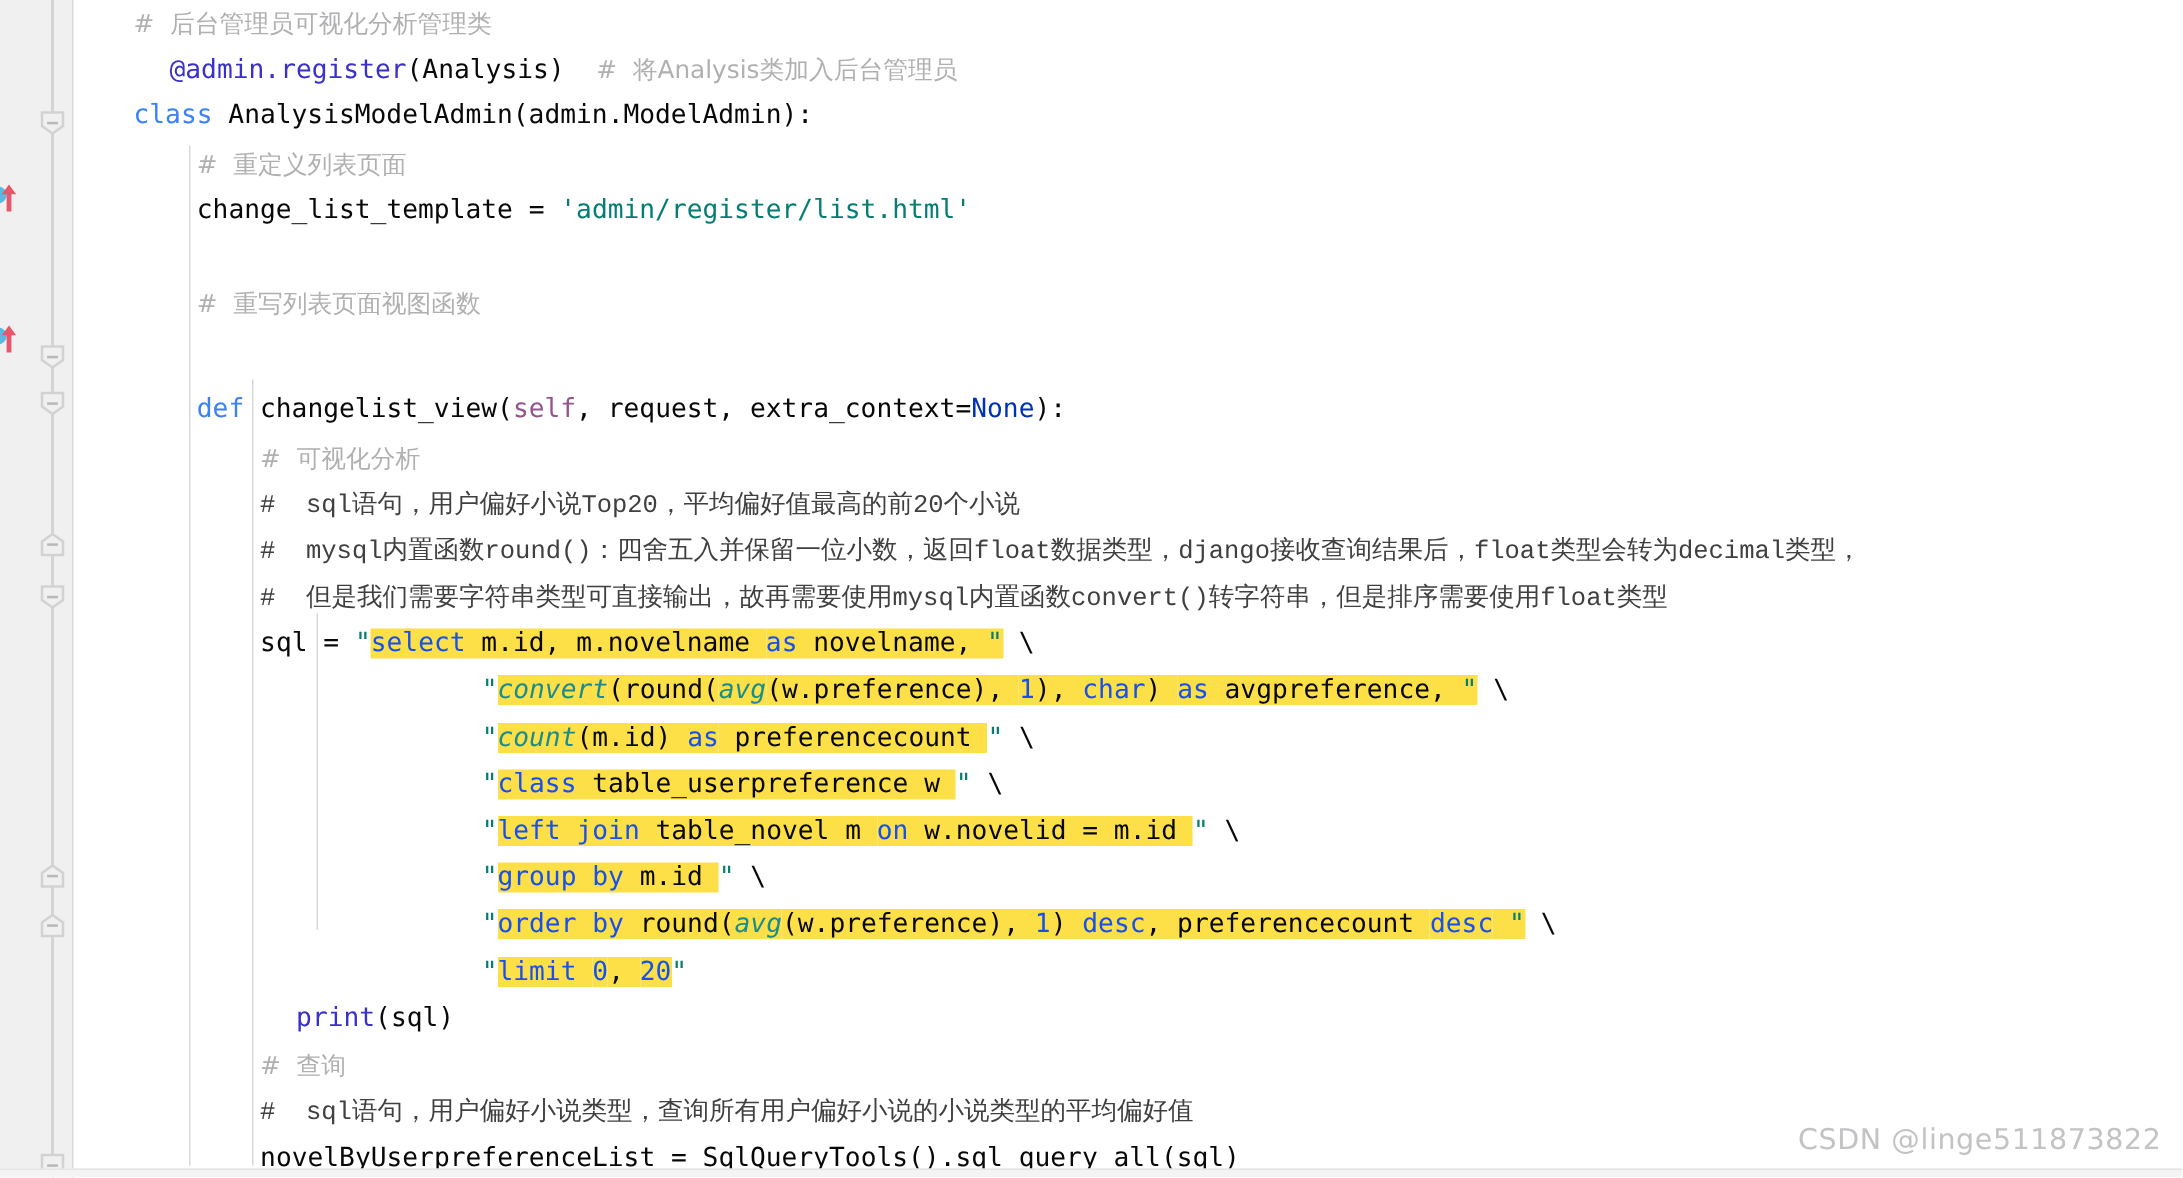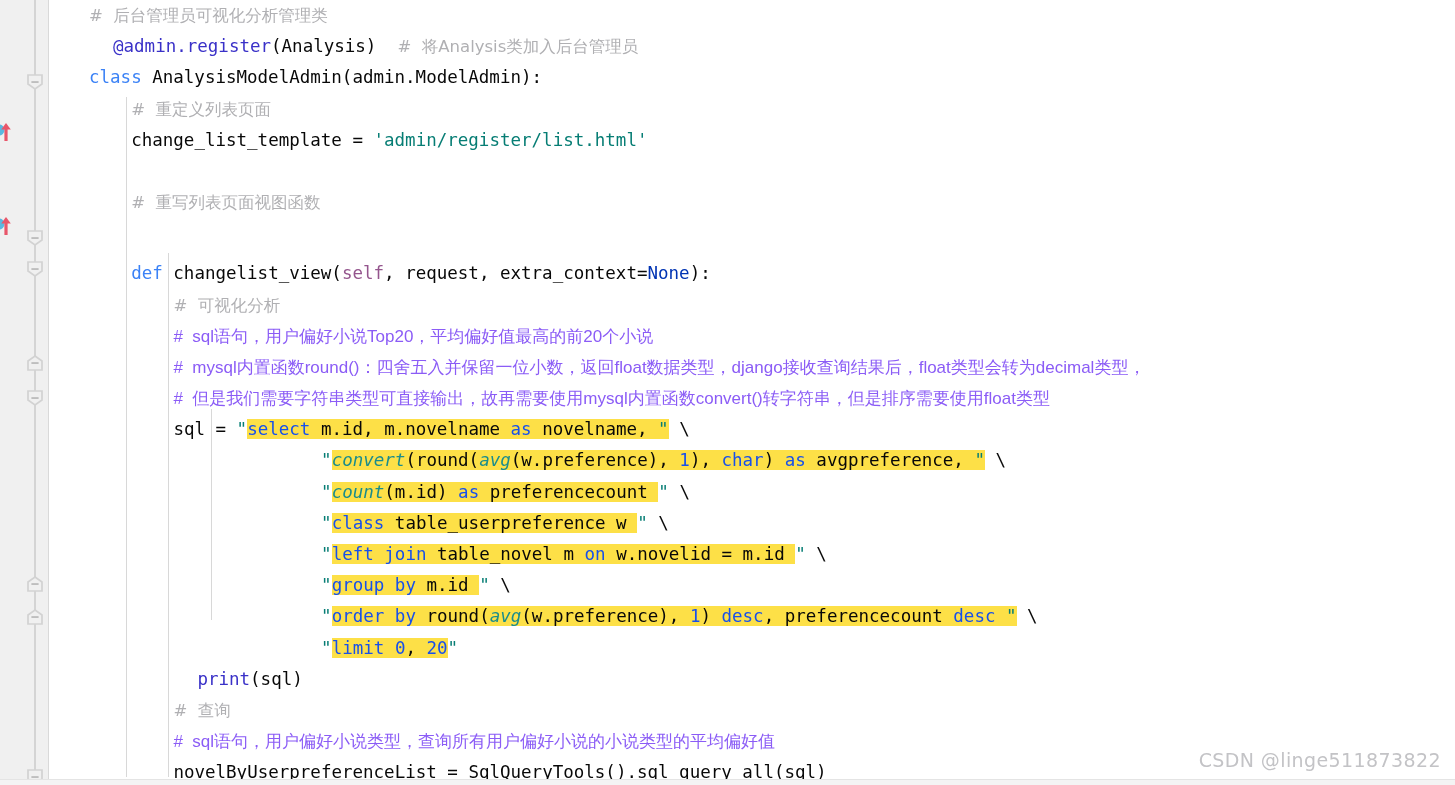--- a/index.html
+++ b/index.html
@@ -82,21 +82,21 @@
   
   .indent-guide {
     position: absolute;
     width: 1px;
     background: #d8d8d8;
     z-index: 1;
   }
 
   
   .cmt      { color: #b0b0b3; font-family: "DejaVu Sans", sans-serif; font-size: 16.5px; }
-  .cmt-m    { color: #8b5cf6; font-family: Liberation Sans, sans-serif; font-size: 17px; }
+  .cmt-m    { color: #404040; font-family: Liberation Mono, monospace; font-size: 17px; }
   .kw       { color: #3b82f6; font-weight: 400; }
   .deco     { color: #3a31c8; margin-left: 24px; }
   .str      { color: #067d74; }
   .self     { color: #94558d; }
   .none     { color: #0033b3; }
   .sqlkw    { color: #1750eb; }
   .sqlfn    { color: #1a8c8c; font-style: italic; }
   .num      { color: #1750eb; }
   .hl       { background: #fde047; }
   .plain    { color: #080808; }

